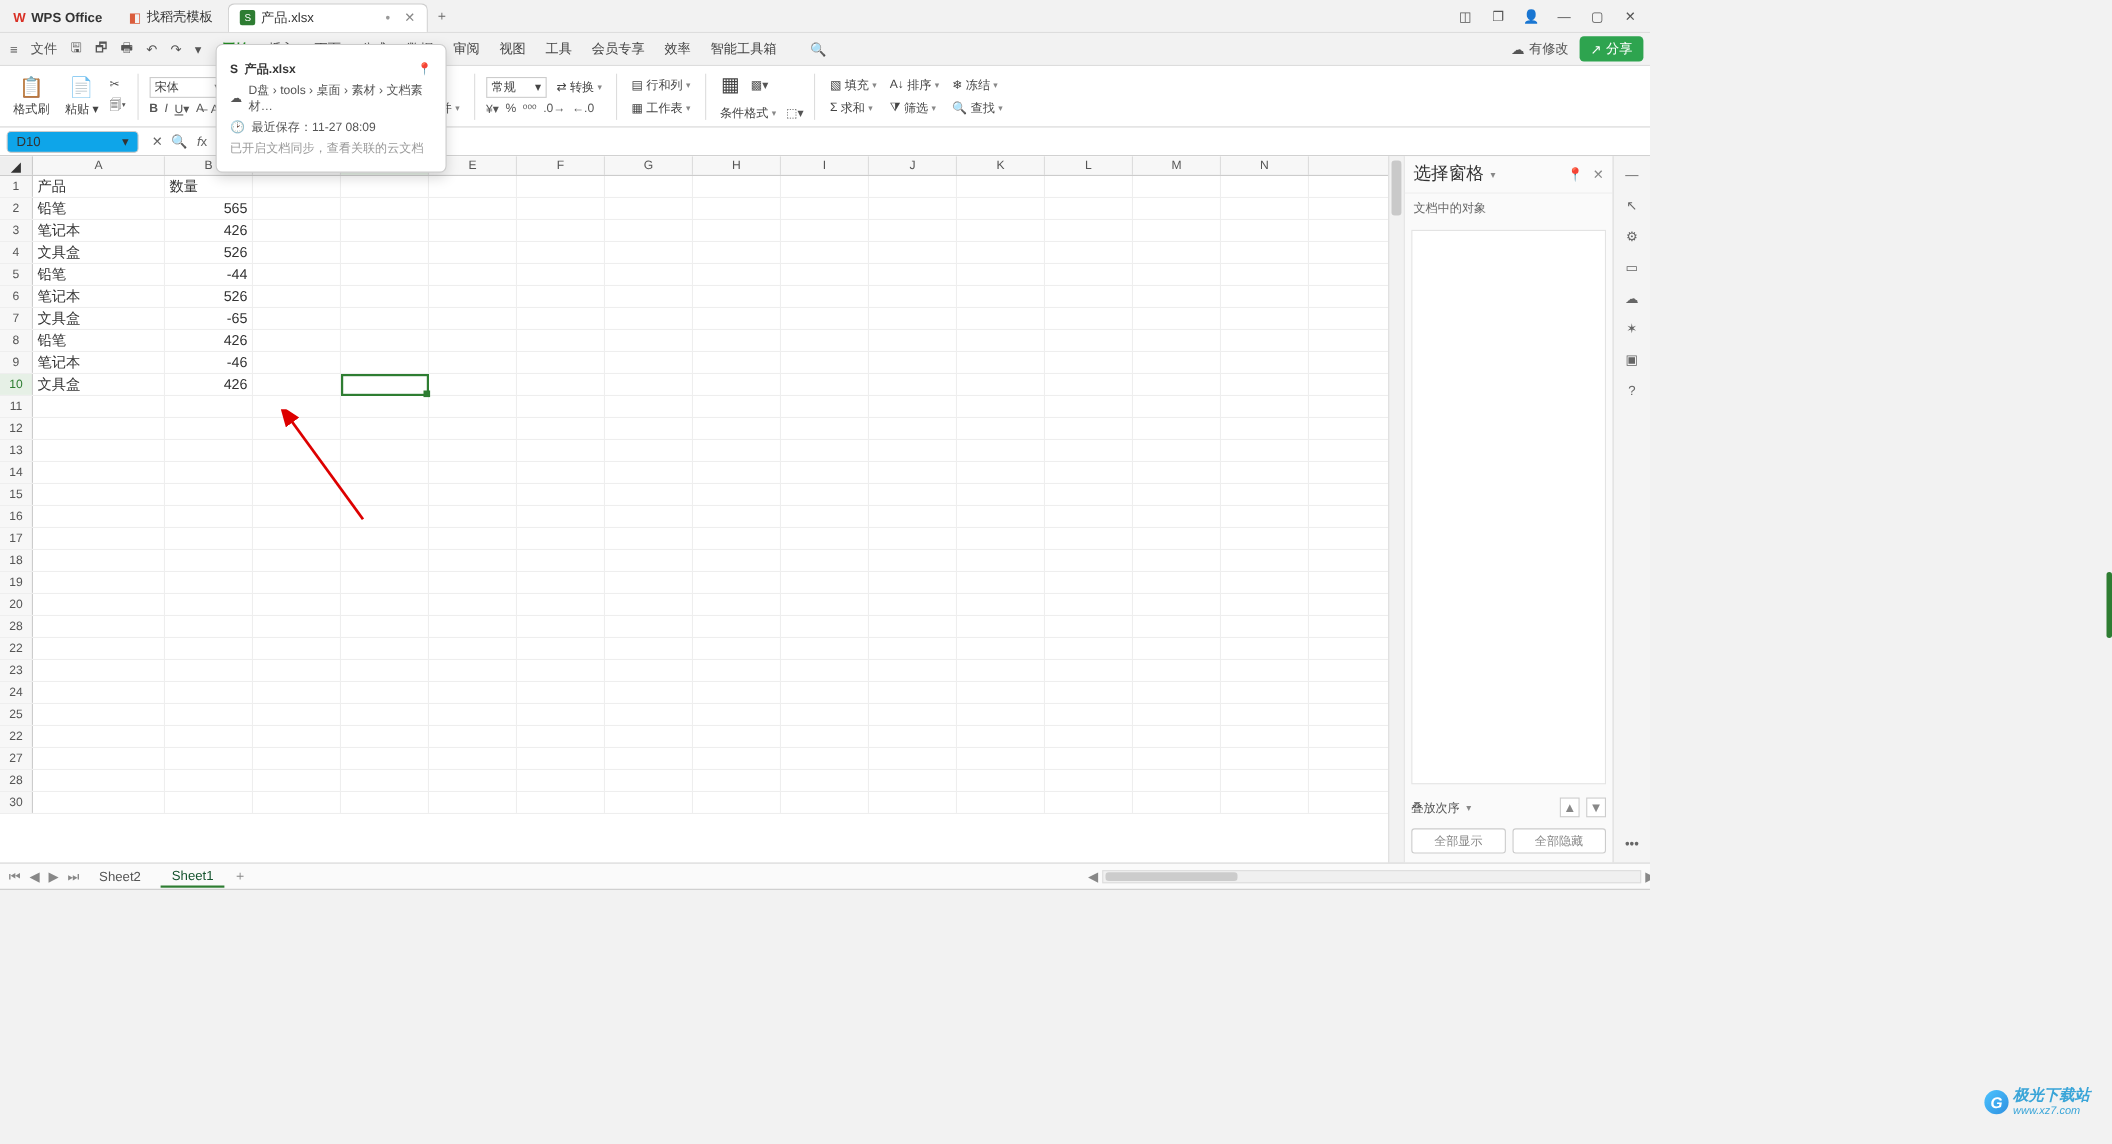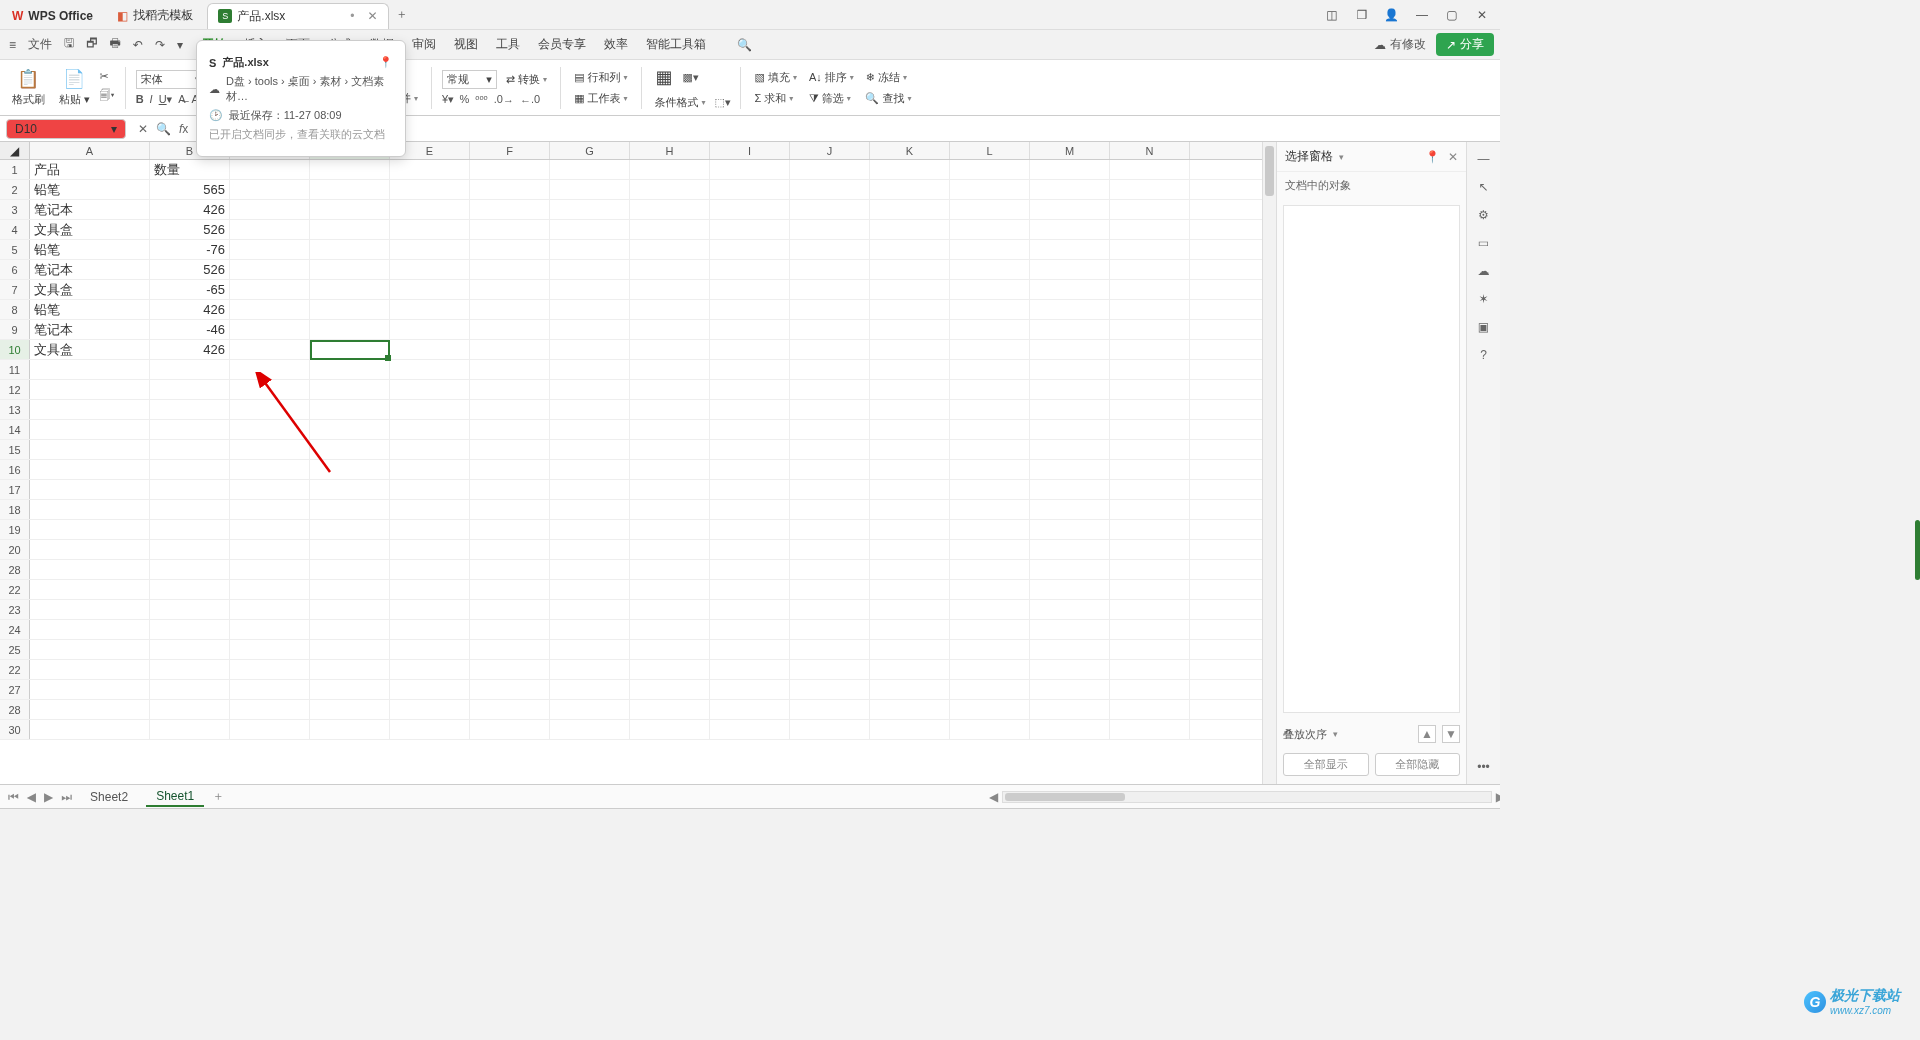--- a/index.html
+++ b/index.html
@@ -30,21 +30,21 @@
 .rbtn .drop { font-size:8px; color:#888;}
 .vsep { width:1px; height:42px; background:#ddd; margin:0 4px;}
 .ribbon .bigbtn { display:flex; flex-direction:column; align-items:center; gap:2px; cursor:pointer; padding:2px 4px;}
 .ribbon .bigbtn .ic { font-size:18px;}
 .font-sel { border:1px solid #ccc; padding:1px 4px; min-width:70px; background:#fff; display:flex; align-items:center; justify-content:space-between;}
 .ribbon .twoRow { display:flex; flex-direction:column; gap:4px;}
 .ribbon .iconrow { display:flex; gap:6px; align-items:center;}
 .iconbtn { cursor:pointer; color:#555;}
 
 .namebox-row { height:26px; background:#fff; border-bottom:1px solid #ccc; display:flex; align-items:center;}
-.namebox { width:120px; border:1px solid #ccc; margin:2px 6px; padding:2px 8px; background:#ef4444; display:flex; justify-content:space-between; align-items:center; border-radius:4px;}
+.namebox { width:120px; border:1px solid #ccc; margin:2px 6px; padding:2px 8px; background:#0ea5e9; display:flex; justify-content:space-between; align-items:center; border-radius:4px;}
 .fx-area { display:flex; align-items:center; gap:8px; padding:0 6px; flex:1;}
 .fx-ic { color:#666; cursor:pointer;}
 .fx-input { flex:1; border:none; outline:none; font-size:12px; background:transparent; }
 
 
 .tooltip { position:absolute; top:40px; left:196px; width:210px; background:#fff; border:1px solid #ccc; box-shadow:0 4px 12px rgba(0,0,0,.15); border-radius:6px; padding:10px 12px; font-size:11px; color:#555; z-index:50;}
 .tooltip .trow { display:flex; align-items:center; gap:6px; margin:4px 0;}
 .tooltip .tfile { font-weight:600; color:#333; display:flex;align-items:center;gap:6px;}
 .tooltip .pin { margin-left:auto;}
 
@@ -61,21 +61,21 @@
 .cell { border-right:1px solid #eee; padding:0 4px; display:flex; align-items:center; font-size:13px;}
 .cell.colA{width:120px;} .cell.colB{width:80px; justify-content:flex-end;} .cell.std{width:80px;}
 .sel-cell { position:absolute; border:2px solid #2e7d32; background:rgba(255,255,255,0); pointer-events:none;}
 .sel-handle { position:absolute; width:6px; height:6px; background:#2e7d32; right:-3px; bottom:-3px;}
 .vscroll { width:14px; background:#f2f2f2; border-left:1px solid #ddd; position:relative;}
 .vscroll .thumb { position:absolute; top:4px; left:2px; right:2px; height:50px; background:#c9c9c9; border-radius:3px;}
 .arrow { position:absolute; pointer-events:none; }
 
 .rightpanel { width:190px; background:#fafafa; border-left:1px solid #ddd; display:flex; flex-direction:column;}
 .rp-head { display:flex; align-items:center; padding:6px 8px; gap:6px; border-bottom:1px solid #eee;}
-.rp-head .title { font-size:12px; color:#333;}
+.rp-head .title { font-size:16px; color:#333;}
 .rp-head .r { margin-left:auto; display:flex; gap:8px; color:#888;}
 .rp-sub { padding:6px 8px; font-size:11px; color:#666;}
 .rp-body { flex:1; margin:6px; border:1px solid #e3e3e3; background:#fff;}
 .rp-foot { padding:6px; display:flex; gap:6px; align-items:center;}
 .rp-foot .lbl { font-size:11px; color:#555;}
 .rp-foot .sq { width:18px; height:18px; border:1px solid #ccc; background:#fff; display:flex;align-items:center;justify-content:center; color:#888; cursor:pointer;}
 .rp-btns { display:flex; gap:6px; padding:4px 6px 8px;}
 .rp-btns .b { flex:1; border:1px solid #ccc; background:#fff; text-align:center; padding:3px 0; font-size:11px; cursor:pointer; color:#888; border-radius:3px;}
 
 .sidetool { width:34px; background:#f4f4f4; border-left:1px solid #ddd; display:flex; flex-direction:column; align-items:center; gap:14px; padding-top:10px;}
@@ -430,21 +430,21 @@
           <div class="cell std"></div>
           <div class="cell std"></div>
           <div class="cell std"></div>
           <div class="cell std"></div>
           <div class="cell std"></div>
           <div class="cell std"></div>
         </div>
         <div class="gr-row">
           <div class="rh">5</div>
           <div class="cell colA">铅笔</div>
-          <div class="cell colB">-76</div>
+          <div class="cell colB">-44</div>
           <div class="cell std"></div>
           <div class="cell std"></div>
           <div class="cell std"></div>
           <div class="cell std"></div>
           <div class="cell std"></div>
           <div class="cell std"></div>
           <div class="cell std"></div>
           <div class="cell std"></div>
           <div class="cell std"></div>
           <div class="cell std"></div>

